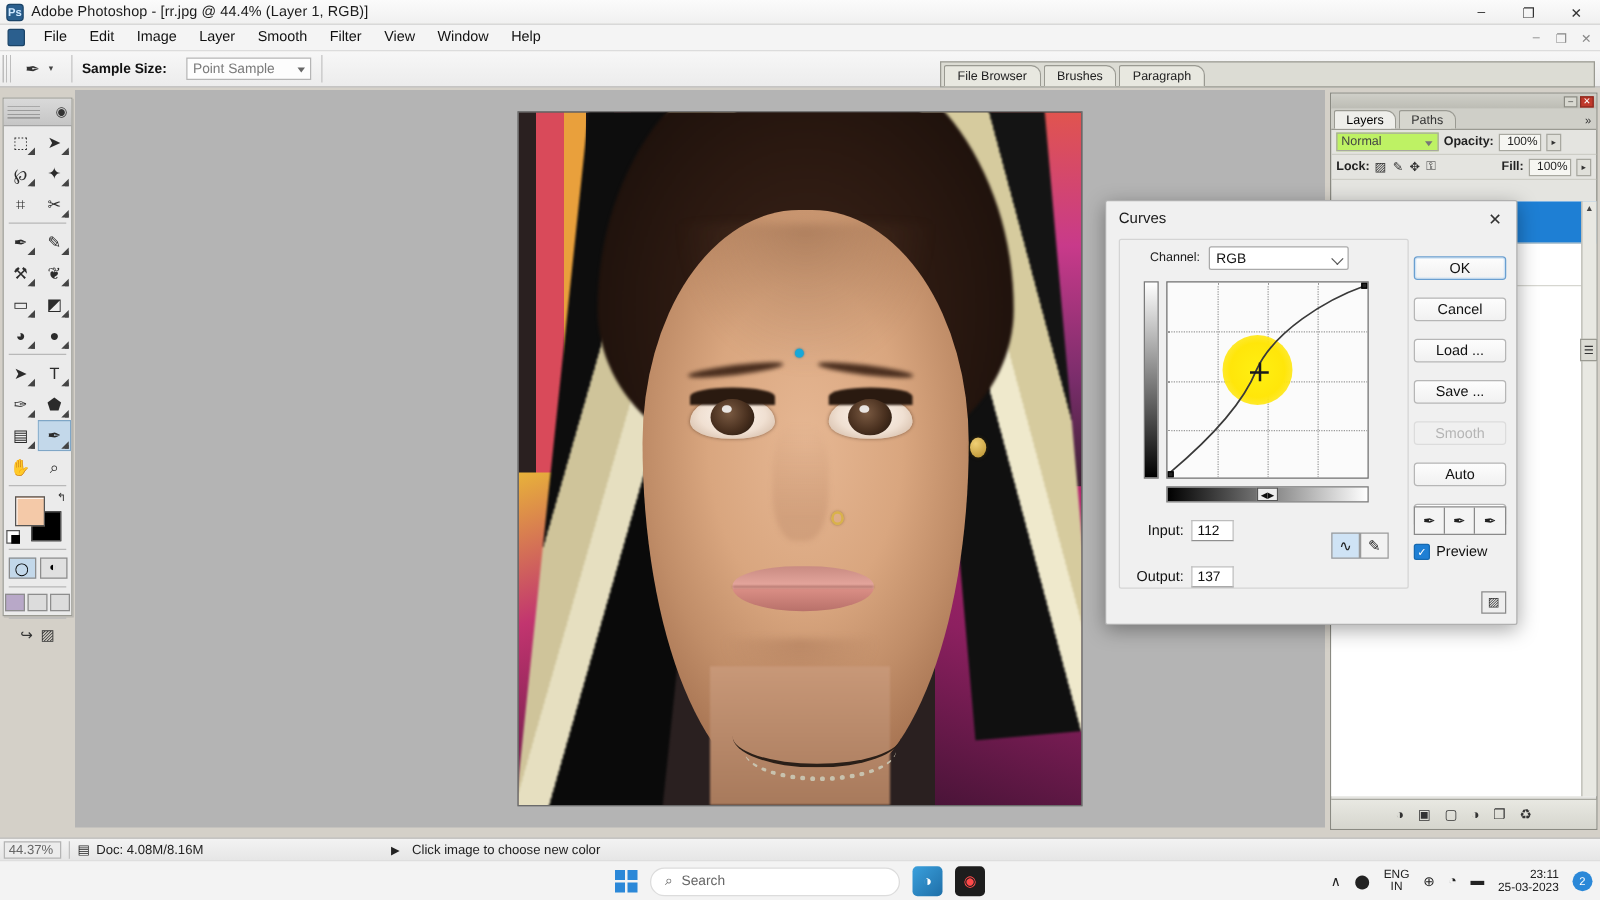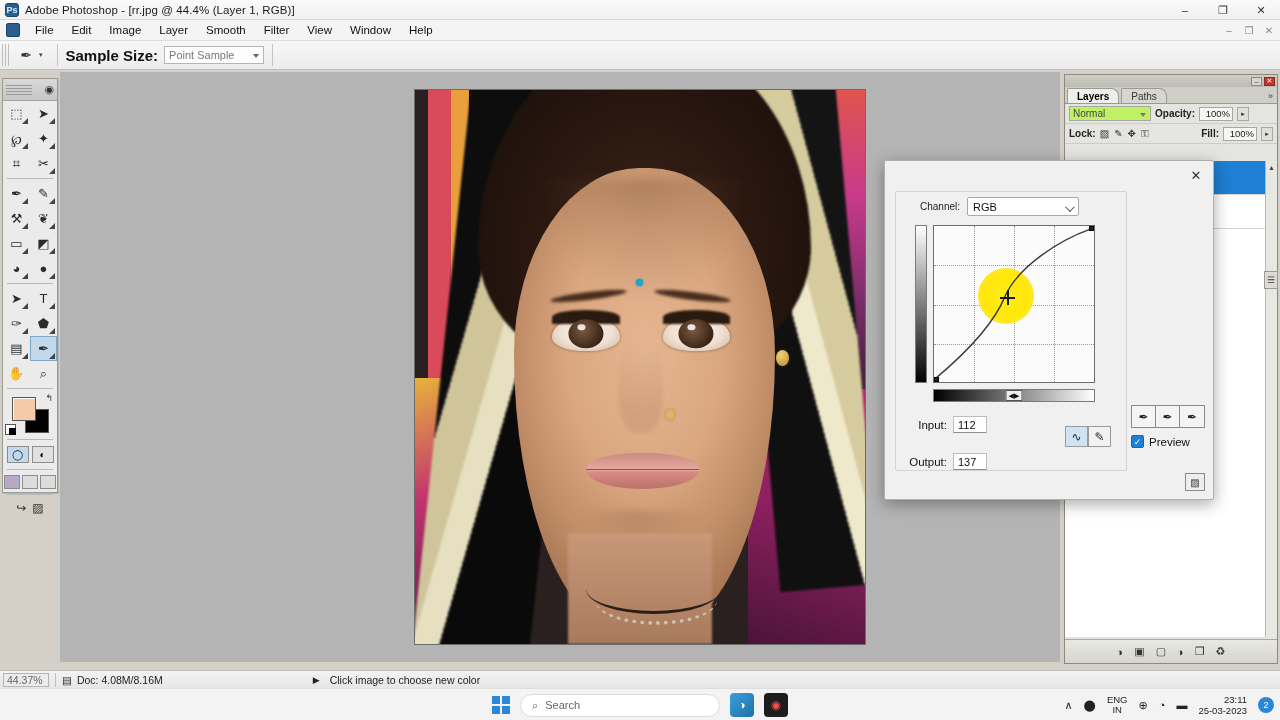--- a/index.html
+++ b/index.html
@@ -54,21 +54,21 @@
     background:linear-gradient(#f7f7f7,#ececec);
     border-bottom:1px solid #bfbfbf;
     display:flex; align-items:center;
   }
   .grip { width:7px; height:22px; margin-left:2px;
     background:repeating-linear-gradient(90deg,#bdbdbd 0 1px,transparent 1px 3px); }
   .tool-preview { width:26px;height:24px;display:flex;align-items:center;justify-content:center;
     font-size:14px;color:#333;margin-left:4px;}
   .opt-caret { font-size:7px;color:#444;margin-right:6px;}
   .opt-sep { width:1px;height:22px;background:#c4c4c4;margin:0 8px; }
-  .opt-label { font-size:15px;font-weight:bold;color:#111;margin-right:6px; }
+  .opt-label { font-size:11px;font-weight:bold;color:#111;margin-right:16px; }
   .opt-select {
     width:100px;height:18px;background:#fdfdfd;border:1px solid #b5b5b5;
     font-size:11px;color:#7a7a7a;padding:0 14px 0 4px;display:flex;align-items:center;
     position:relative;
   }
   .opt-select::after{
     content:"";position:absolute;right:4px;top:7px;
     border-left:3px solid transparent;border-right:3px solid transparent;border-top:4px solid #666;
   }
 
@@ -214,21 +214,21 @@
     display:flex; justify-content:flex-end; align-items:center; gap:2px; padding-right:2px; }
   .lp-min { width:11px;height:9px;background:#d8d8d0;border:1px solid #8a8a82;
     display:flex;align-items:center;justify-content:center;font-size:7px;color:#333;}
   .lp-close { width:11px;height:9px;background:#c0392b;border:1px solid #8a2b20;
     color:#fff;font-size:7px;display:flex;align-items:center;justify-content:center;}
   .lp-tabs { height:17px; background:#cfcfc8; display:flex; align-items:flex-end;
     border-bottom:1px solid #9a9a92; position:relative; }
   .lp-tab { height:15px; padding:0 9px; font-size:10px; display:flex; align-items:center;
     border:1px solid #9a9a92; border-bottom:none; background:#d6d6ce; border-radius:2px 8px 0 0;
     margin-left:2px; color:#333; }
-  .lp-tab.active { background:#eeeeea; font-weight:bold; color:#000; }
+  .lp-tab.active { background:#eeeeea; font-weight:normal; color:#000; }
   .lp-more { position:absolute; right:4px; bottom:2px; font-size:9px; color:#333; }
   .lp-row { height:20px; display:flex; align-items:center; padding:0 4px; gap:4px;
     border-bottom:1px solid #cdcdc6; font-size:10px; color:#222; }
   .blend-select { width:82px;height:15px;background:#bef264;border:1px solid #a8a8a0;
     font-size:10px;color:#444;display:flex;align-items:center;padding-left:3px;position:relative;}
   .blend-select::after{content:"";position:absolute;right:4px;top:6px;
     border-left:3px solid transparent;border-right:3px solid transparent;border-top:4px solid #777;}
   .lbl-b { font-weight:bold; }
   .num-box { width:34px;height:14px;background:#f6f6f2;border:1px solid #a8a8a0;
     font-size:9.5px;display:flex;align-items:center;justify-content:flex-end;padding-right:2px;color:#222;}
@@ -396,20 +396,25 @@
   <div class="optionsbar">
     <div class="grip"></div>
     <div class="tool-preview">✒</div>
     <div class="opt-caret">▾</div>
     <div class="opt-sep"></div>
     <div class="opt-label">Sample Size:</div>
     <div class="opt-select">Point Sample</div>
     <div class="opt-sep"></div>
   </div>
 
+  <div class="palette-dock">
+    <div class="pal-tab">File Browser</div>
+    <div class="pal-tab">Brushes</div>
+    <div class="pal-tab">Paragraph</div>
+  </div>
 
   <div class="toolbox">
     <div class="tb-header">
       <div class="tb-grip"></div>
       <div class="tb-eye">◉</div>
     </div>
     <div class="tool-grid">
       <div class="tool">
           <span>⬚</span>
           <i class="corner"></i>
@@ -617,20 +622,21 @@
       <span>◑</span>
       <span>▣</span>
       <span>▢</span>
       <span>◑</span>
       <span>❐</span>
       <span>♻</span>
     </div>
   </div>
 
   <div class="curves">
+    <div class="cv-title">Curves</div>
     <div class="cv-close">✕</div>
 
     <div class="cv-group"></div>
 
     <div class="cv-channel-row">
       <span class="cv-lbl">Channel:</span>
       <div class="cv-select">RGB</div>
     </div>
 
     <div class="vgrad"></div>
@@ -665,20 +671,29 @@
     <div class="io-row out">
       <span class="io-lbl">Output:</span>
       <div class="io-box">137</div>
     </div>
 
     <div class="curve-tools">
       <div class="ct-btn on">∿</div>
       <div class="ct-btn">✎</div>
     </div>
 
+    <div class="cv-buttons">
+      <div class="cv-btn primary">OK</div>
+      <div class="cv-btn">Cancel</div>
+      <div class="cv-btn">Load ...</div>
+      <div class="cv-btn">Save ...</div>
+      <div class="cv-btn disabled">Smooth</div>
+      <div class="cv-btn">Auto</div>
+      <div class="cv-btn">Options...</div>
+    </div>
 
     <div class="droppers">
       <div class="drop">✒</div>
       <div class="drop">✒</div>
       <div class="drop">✒</div>
     </div>
 
     <div class="preview-row">
       <div class="chk">✓</div>
       <span>Preview</span>

